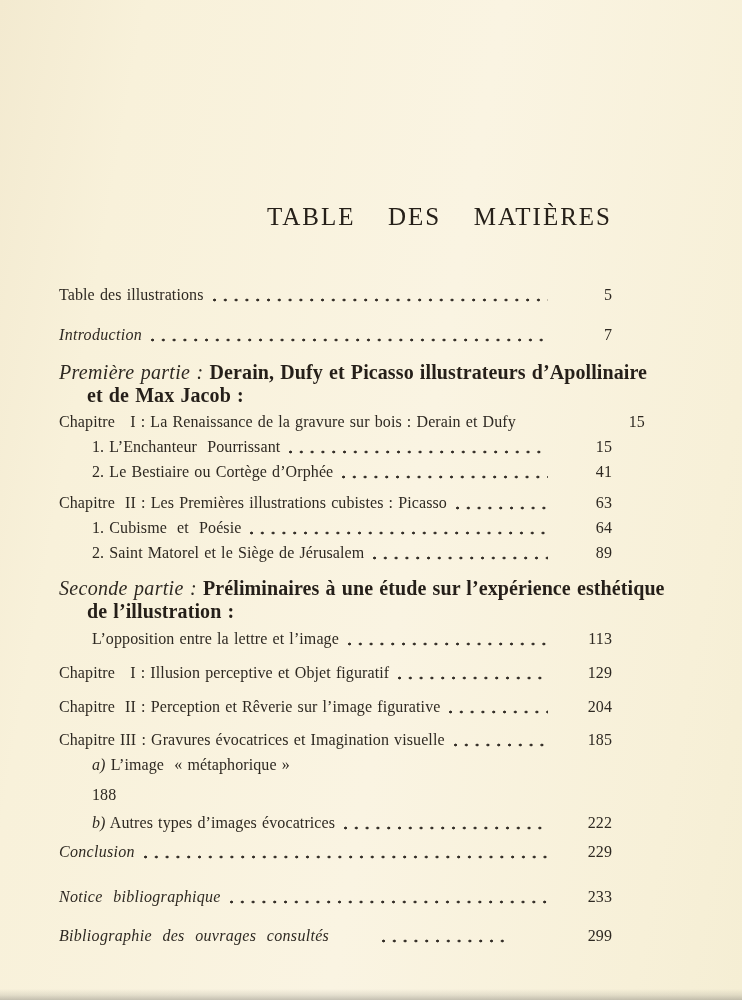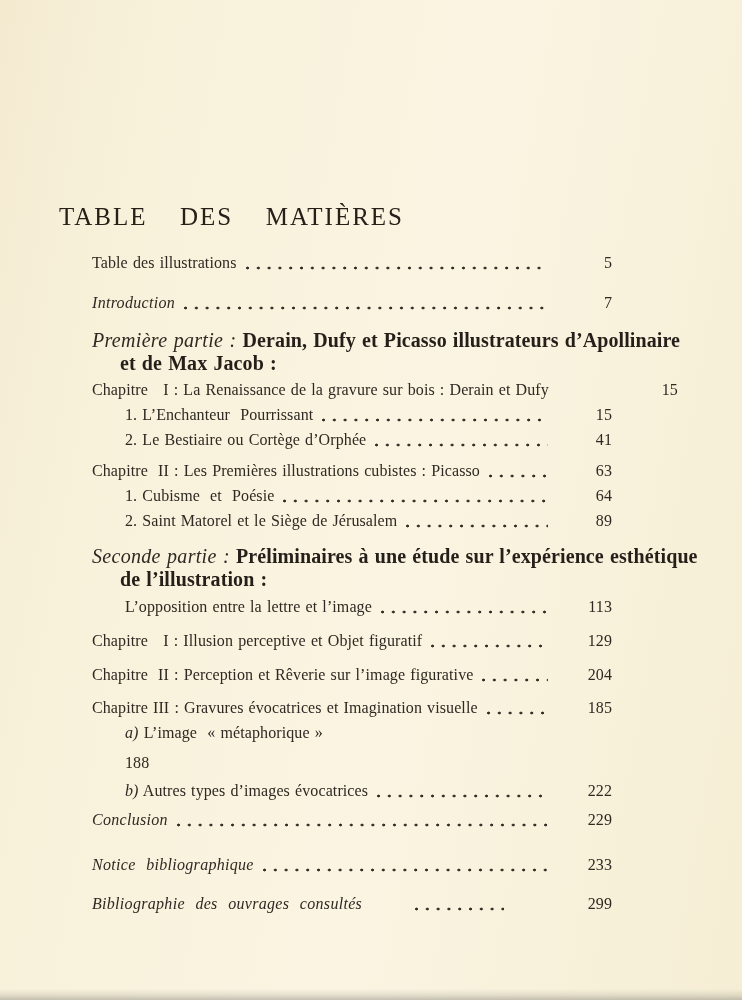--- a/index.html
+++ b/index.html
@@ -10,28 +10,28 @@
   }
   .paper{
     position:relative;width:742px;height:1000px;
     background:linear-gradient(100deg,#f3ead0 0%,#f8f1da 16%,#faf4e2 55%,#f7f0d8 88%,#f5eed4 100%);
   }
   .paper::after{
     content:"";position:absolute;left:0;right:0;bottom:0;height:11px;pointer-events:none;
     background:linear-gradient(to bottom,rgba(150,148,138,0) 0%,rgba(150,148,138,0.22) 55%,rgba(122,120,112,0.42) 100%);
   }
   .content{position:absolute;left:59px;top:0;width:553px}
-  .title-wrap{padding-top:203px;margin-bottom:19px;text-align:left}
+  .title-wrap{padding-top:203px;margin-bottom:51px;text-align:right}
   .title{
     font-size:25px;line-height:28px;letter-spacing:2px;word-spacing:8px;
     color:#262019;white-space:pre;
   }
   .row{
     display:flex;align-items:baseline;
-    font-size:16px;line-height:25px;word-spacing:1px;letter-spacing:0.1px;margin-left:33px;
+    font-size:16px;line-height:25px;word-spacing:1px;letter-spacing:0.1px;
   }
   .row .label{flex:0 1 auto;white-space:pre}
   .italic{font-style:italic;letter-spacing:0.3px}
   .indent-1{padding-left:33px}
   .marker{font-style:italic}
   .leader{flex:1 1 0;min-width:0;align-self:flex-end;height:4px;margin:0 36px 5px 9px}
   .leader.dotted{
     background-image:radial-gradient(circle at 1.6px 2px,#332d26 1.15px,rgba(51,45,38,0) 1.75px);
     background-size:10.8px 4px;background-repeat:repeat-x;
   }

